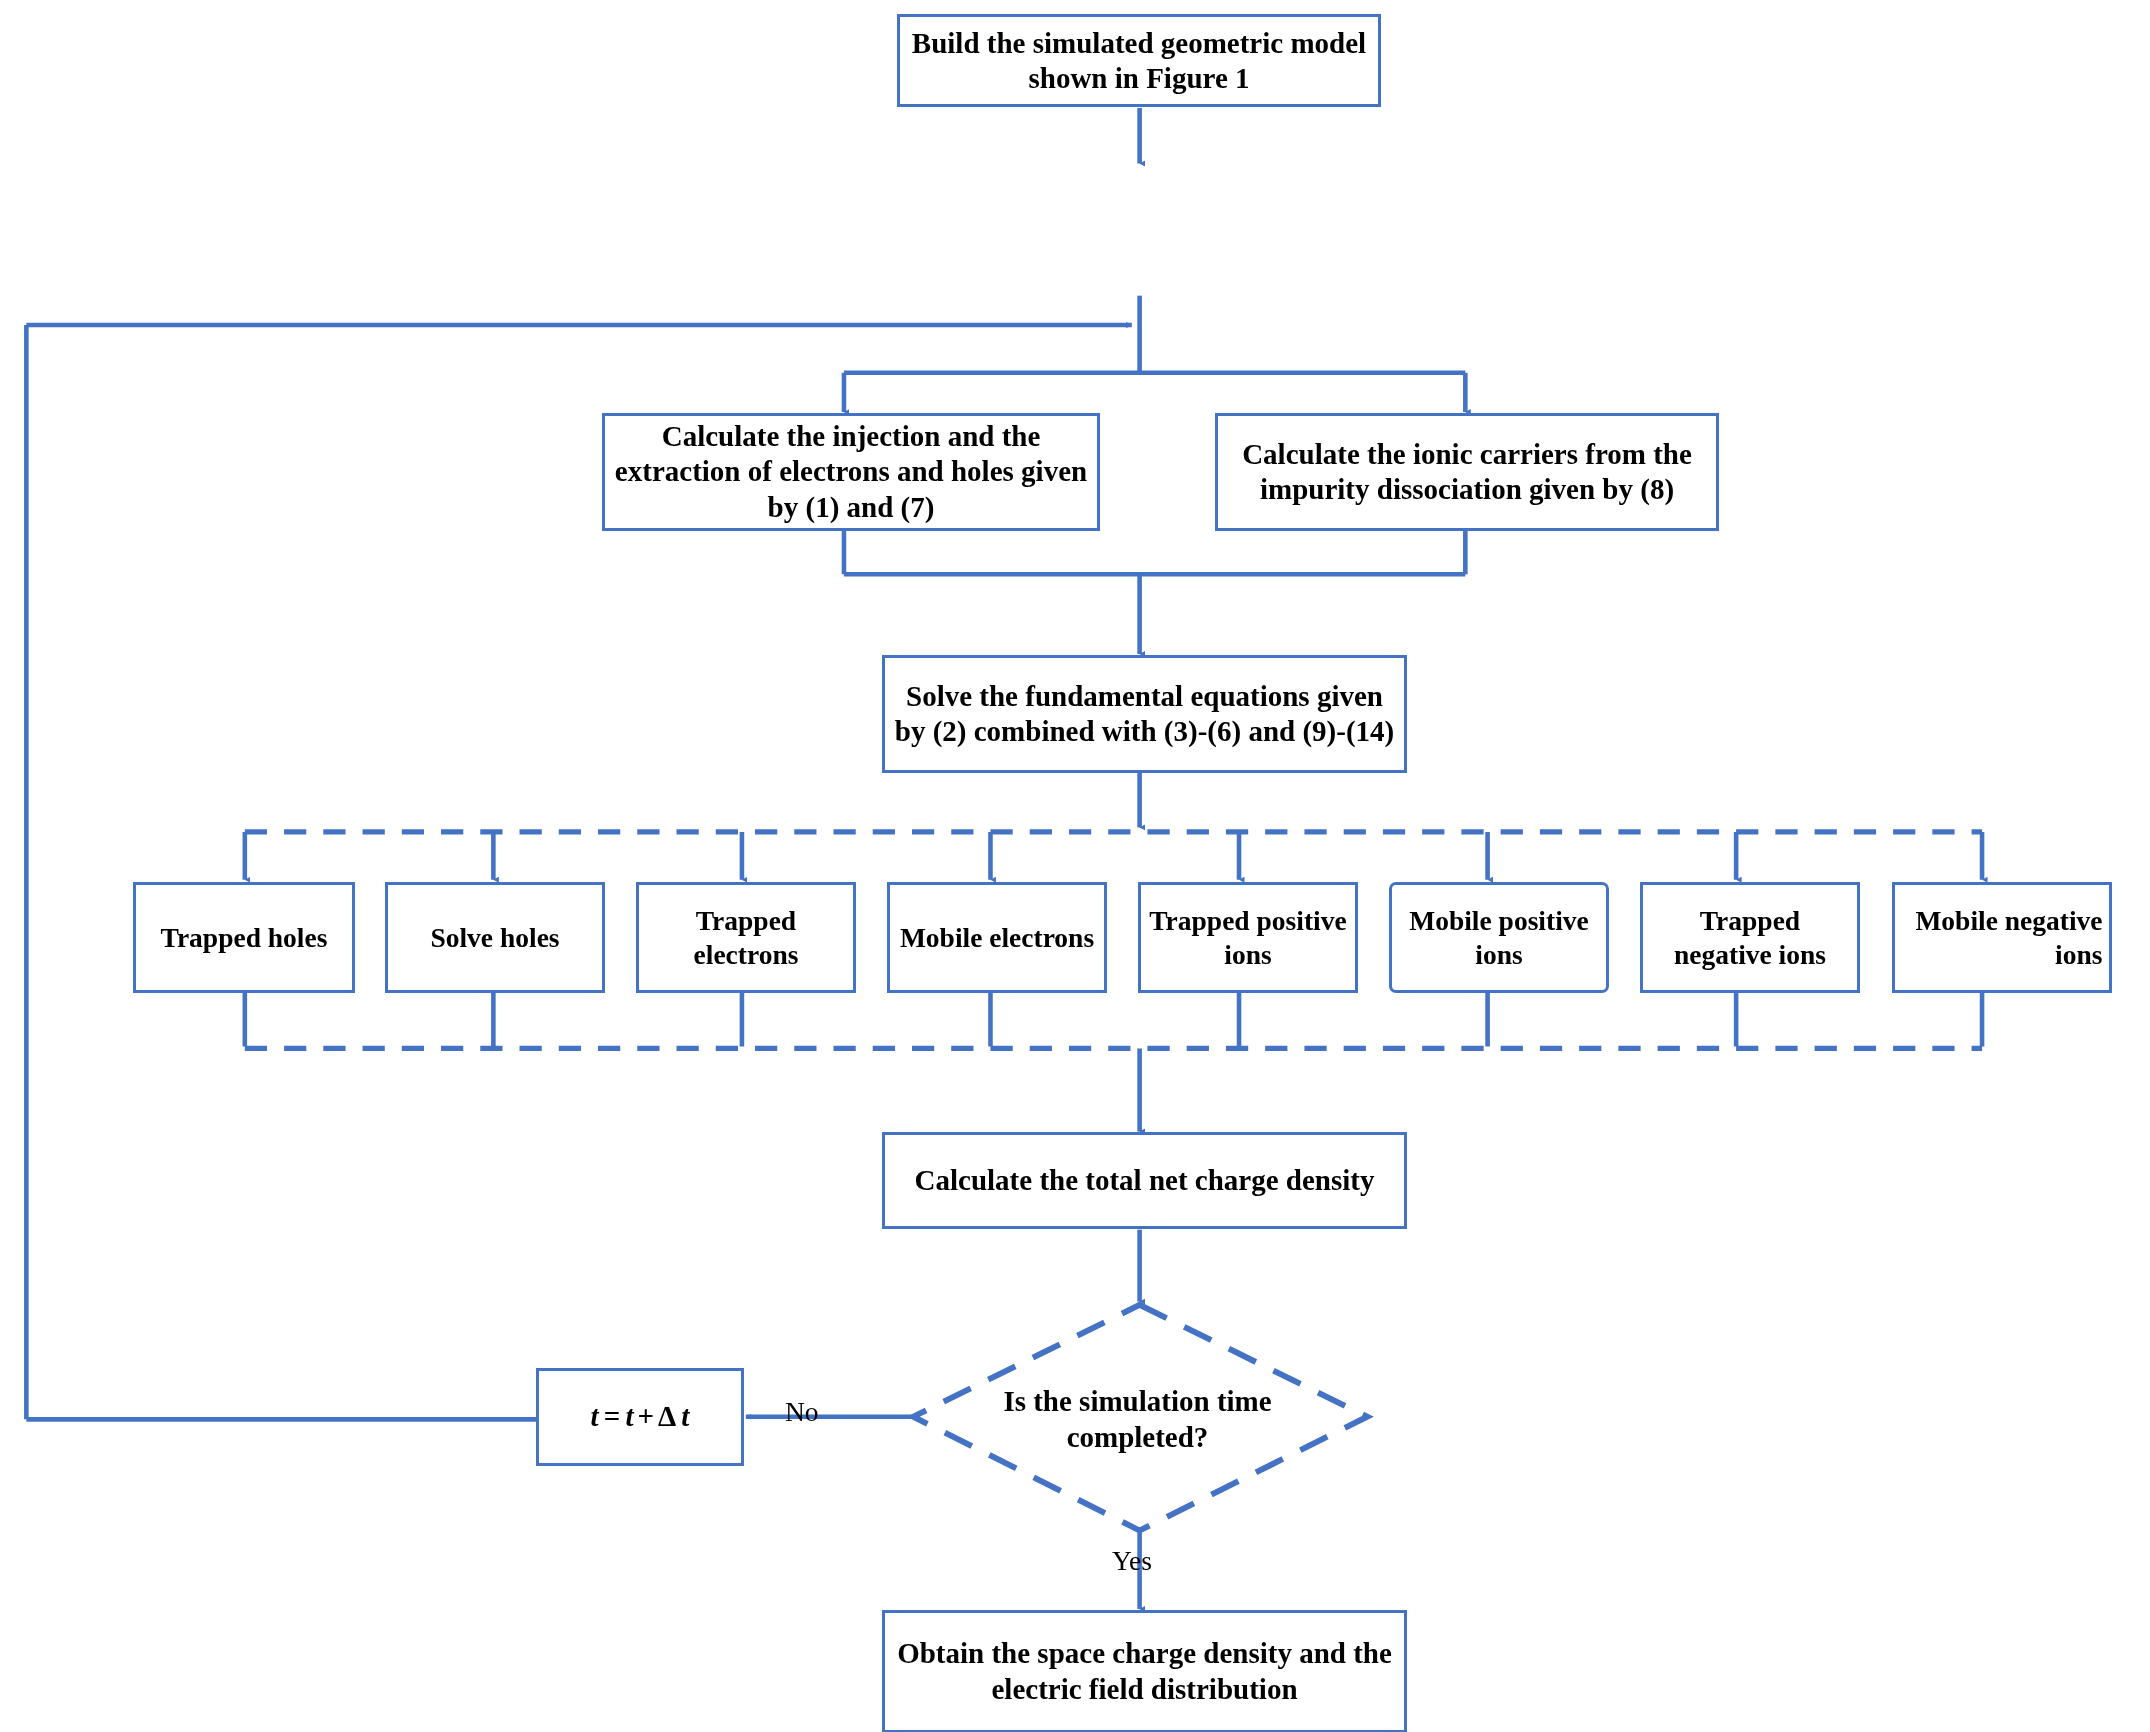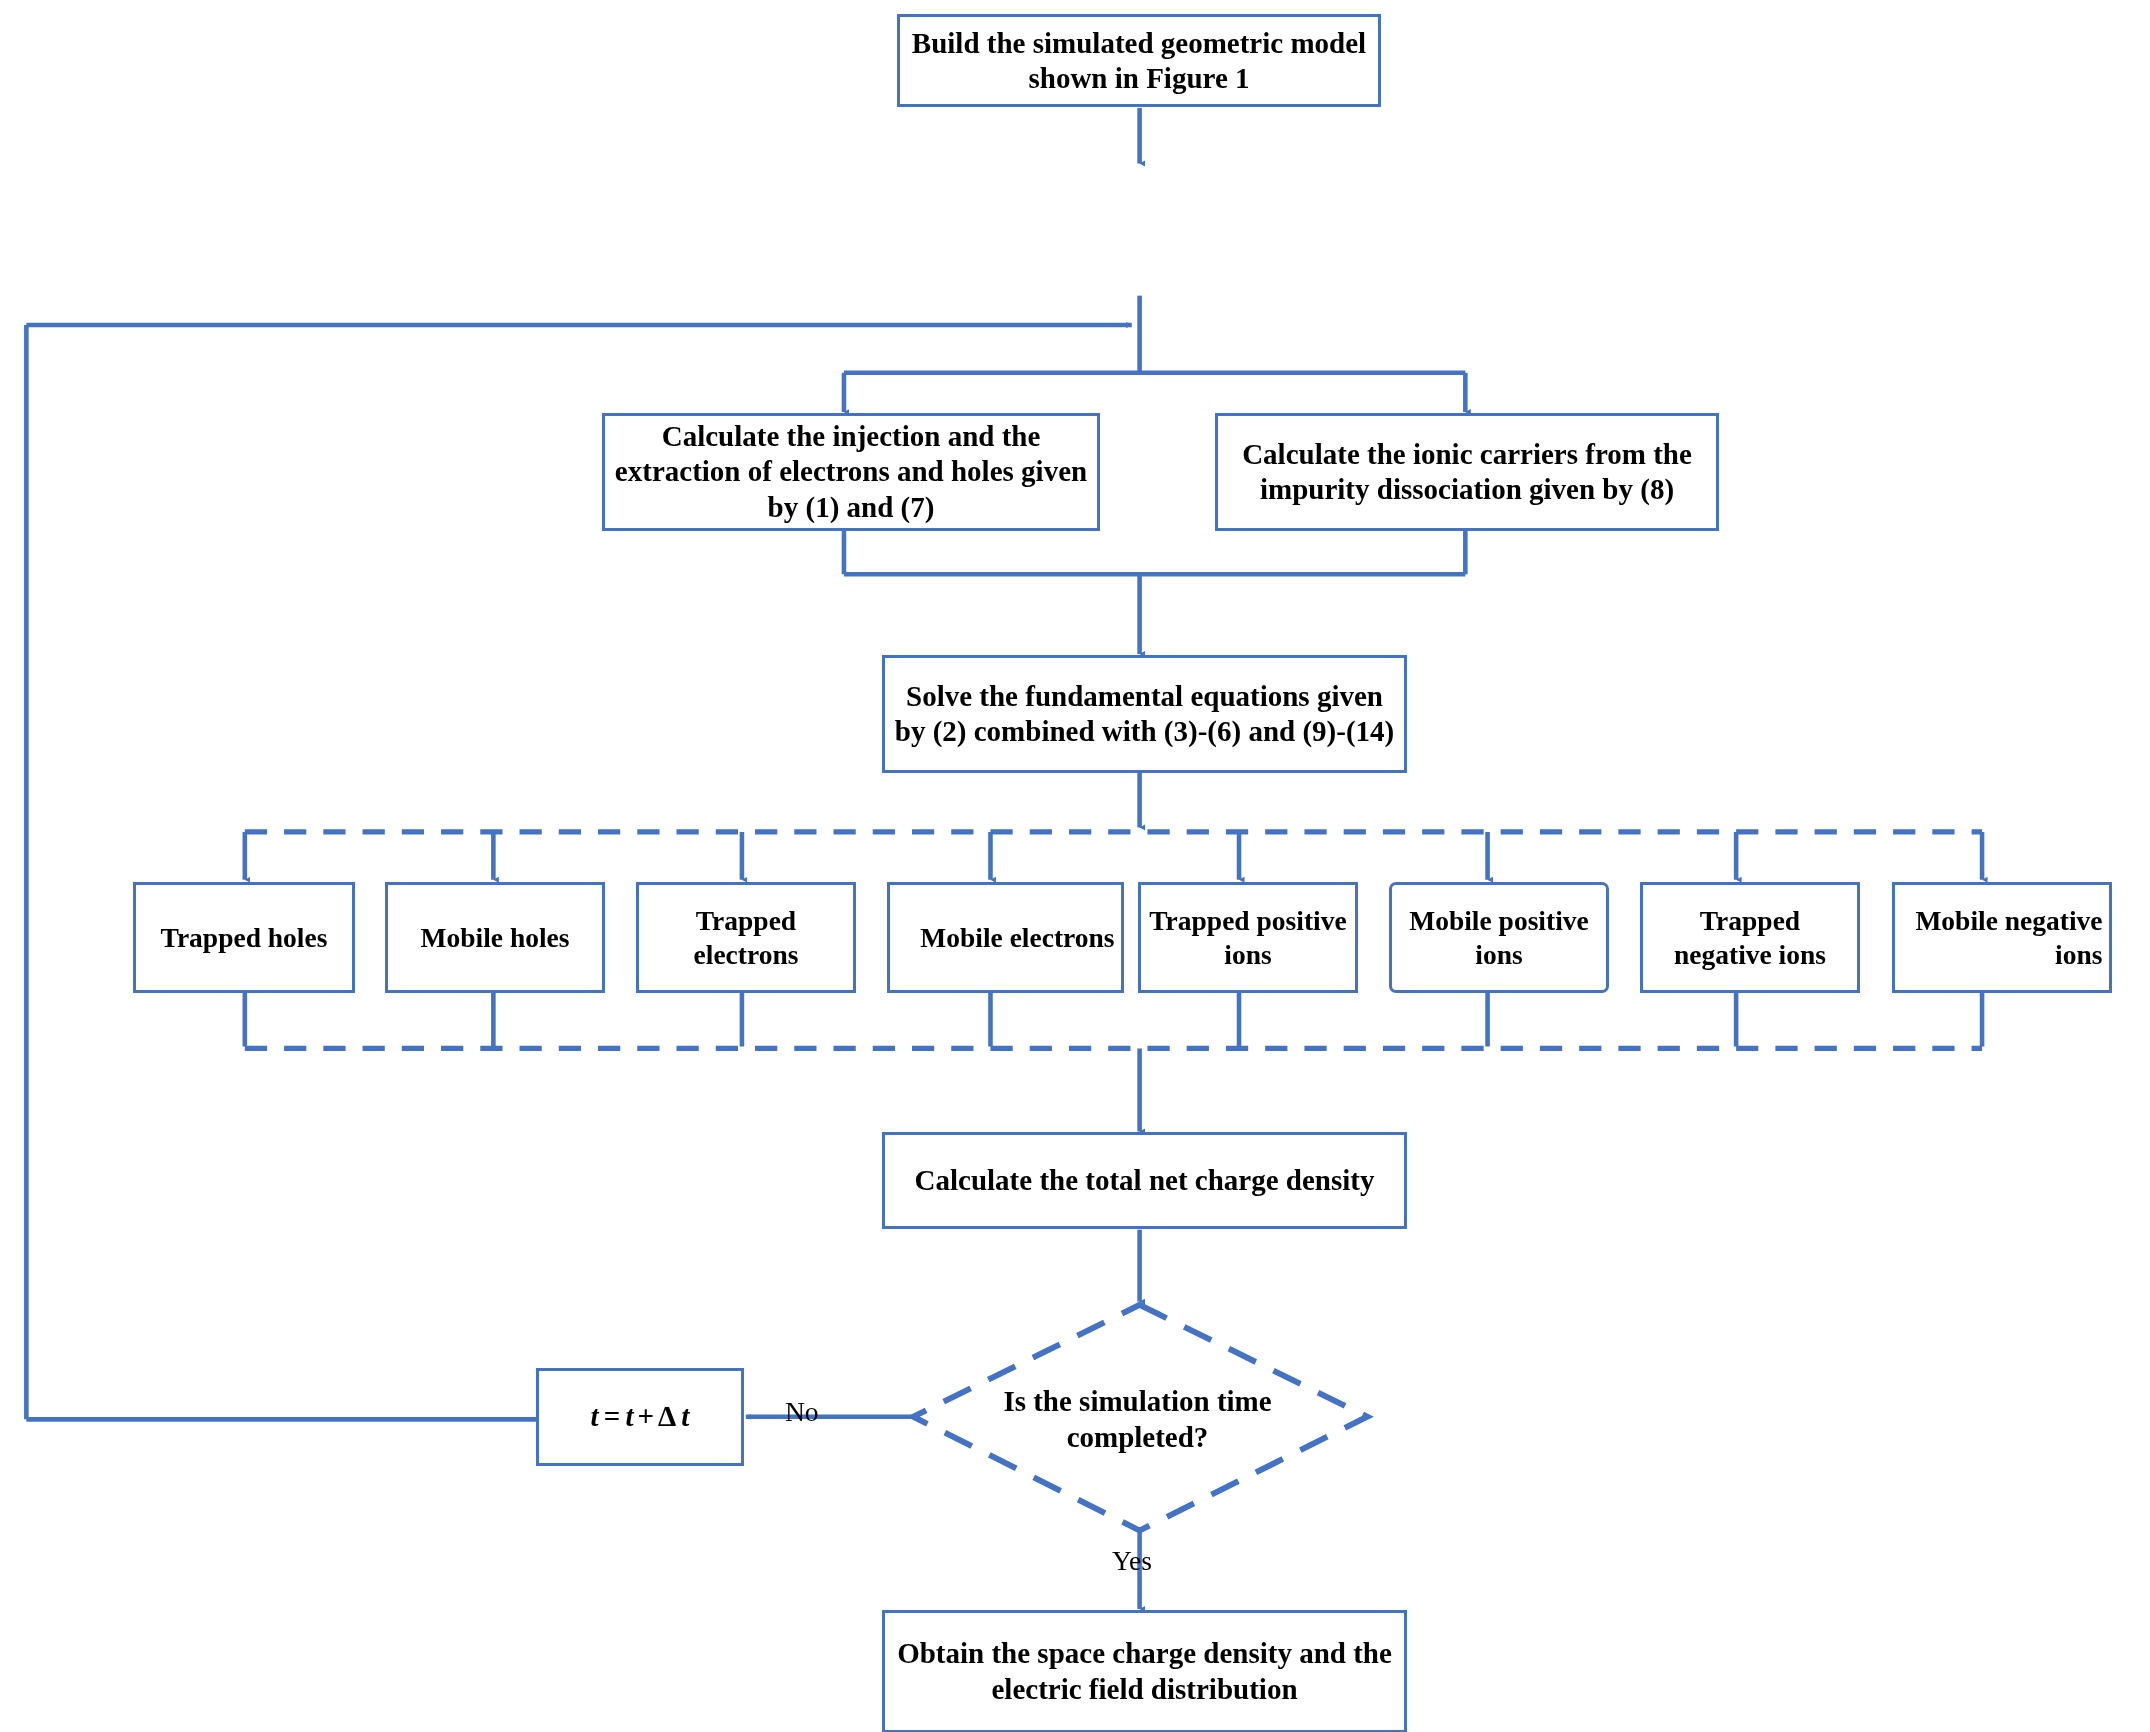--- a/index.html
+++ b/index.html
@@ -161,26 +161,26 @@
   </div>
 
   <div class="node node-lg" style="left:882px; top:655px; width:525px; height:118px;">
     <span>Solve the fundamental equations given by (2) combined with (3)-(6) and (9)-(14)</span>
   </div>
 
   <div class="node node-sm" style="left:133px; top:882px; width:222px; height:111px;">
     <span>Trapped holes</span>
   </div>
   <div class="node node-sm" style="left:385px; top:882px; width:220px; height:111px;">
-    <span>Mobile holes</span>
+    <span>Solve holes</span>
   </div>
   <div class="node node-sm" style="left:636px; top:882px; width:220px; height:111px;">
     <span>Trapped electrons</span>
   </div>
-  <div class="node node-sm" style="left:887px; top:882px; width:237px; height:111px;justify-content:flex-end;">
+  <div class="node node-sm" style="left:887px; top:882px; width:220px; height:111px;">
     <span>Mobile electrons</span>
   </div>
   <div class="node node-sm" style="left:1138px; top:882px; width:220px; height:111px;">
     <span>Trapped positive ions</span>
   </div>
   <div class="node node-sm" style="left:1389px; top:882px; width:220px; height:111px;border-radius:7px;">
     <span>Mobile positive ions</span>
   </div>
   <div class="node node-sm" style="left:1640px; top:882px; width:220px; height:111px;">
     <span>Trapped negative ions</span>

